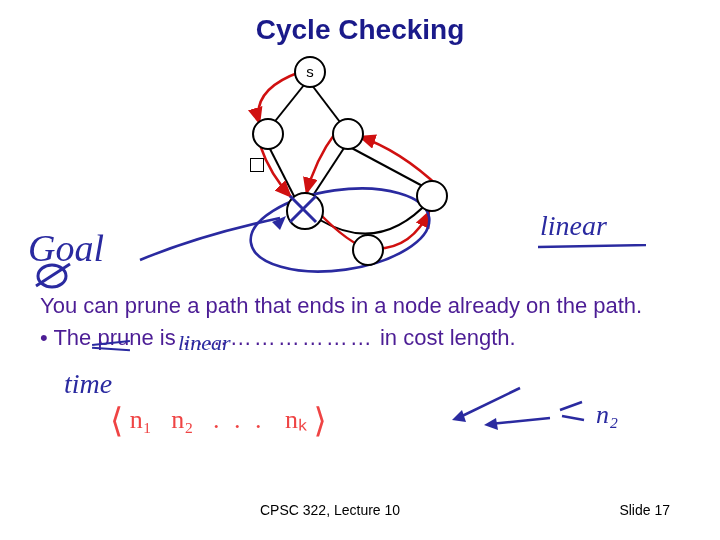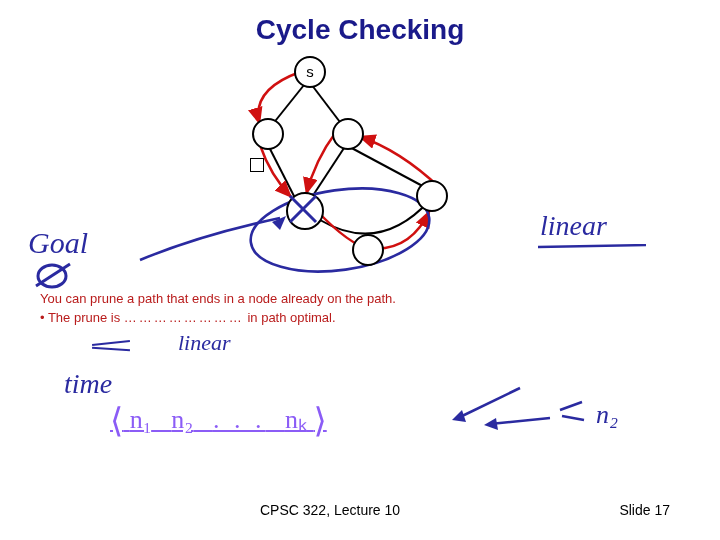--- a/index.html
+++ b/index.html
@@ -50,23 +50,23 @@
     font-size: 26px;
     font-style: italic;
     z-index: 4;
   }
   .body-text {
     position: absolute;
     top: 290px;
     left: 40px;
     width: 640px;
     font-family: "MS PGothic", "Tahoma", sans-serif;
-    font-size: 13px;
+    font-size: 22px;
     line-height: 1.45;
-    color: #b91c1c;
+    color: #4c1d95;
   }
   .dotline {
     letter-spacing: 2px;
   }
   .hw-over {
     position: absolute;
     font-family: "Comic Sans MS", cursive;
     color: #2a2aa0;
     font-style: italic;
   }
@@ -100,23 +100,22 @@
     font-family: "MS PGothic", Tahoma, sans-serif;
     font-size: 14px;
   }
   .seq-area {
     position: absolute;
     top: 400px;
     left: 110px;
     width: 480px;
     height: 70px;
     font-family: "Comic Sans MS", cursive;
-    color: #8b5cf6;
+    color: #ef4444;
     font-size: 26px;
-    text-decoration: underline;
   }
   svg.edges {
     position: absolute;
     top: 0; left: 0;
     width: 720px;
     height: 230px;
     z-index: 1;
   }
   svg.arrow-overlay {
     position: absolute;
@@ -161,37 +160,37 @@
   <div class="node" style="left:416px; top:130px;"></div>
   <div class="node" style="left:352px; top:184px;"></div>
 
   <div style="position:absolute; left:250px; top:108px; width:12px; height:12px; border:1.8px solid #000;"></div>
 
   <svg style="position:absolute; left:286px; top:142px; width:36px; height:36px; z-index:4;">
     <line x1="4" y1="4" x2="30" y2="30" stroke="#2a2aa0" stroke-width="3"></line>
     <line x1="30" y1="4" x2="4" y2="30" stroke="#2a2aa0" stroke-width="3"></line>
   </svg>
 
-  <div class="handwriting" style="left:28px; top:176px; font-size:30px;">Goal</div>
+  <div class="handwriting" style="left:28px; top:176px; font-size:38px;">Goal</div>
 
   <svg style="position:absolute; left:34px; top:212px; width:44px; height:32px; z-index:4;">
     <ellipse cx="18" cy="14" rx="14" ry="11" stroke="#2a2aa0" stroke-width="3" fill="none"></ellipse>
     <line x1="2" y1="24" x2="36" y2="2" stroke="#2a2aa0" stroke-width="3"></line>
   </svg>
 
   <div class="handwriting" style="left:540px; top:160px; font-size:28px;">linear</div>
   <svg style="position:absolute; left:538px; top:194px; width:110px; height:10px;">
     <line x1="0" y1="3" x2="108" y2="1" stroke="#2a2aa0" stroke-width="2.4"></line>
   </svg>
 </div>
 
 <div class="body-text">
   <div>You can prune a path that ends in a node already on the path.</div>
   <div>
-    <span>• The prune is </span><span class="dotline">……………………</span><span> in path optimal.</span>
+    <span>• The prune is </span><span class="dotline">……………………</span><span> in cost length.</span>
   </div>
 </div>
 
 <div class="scribble" style="left:92px; top:340px;"></div>
 
 <div class="hw-over" style="left:178px; top:330px; font-size:22px;">linear</div>
 
 <div class="hw-over" style="left:64px; top:368px; font-size:28px;">time</div>
 
 <div class="seq-area">

